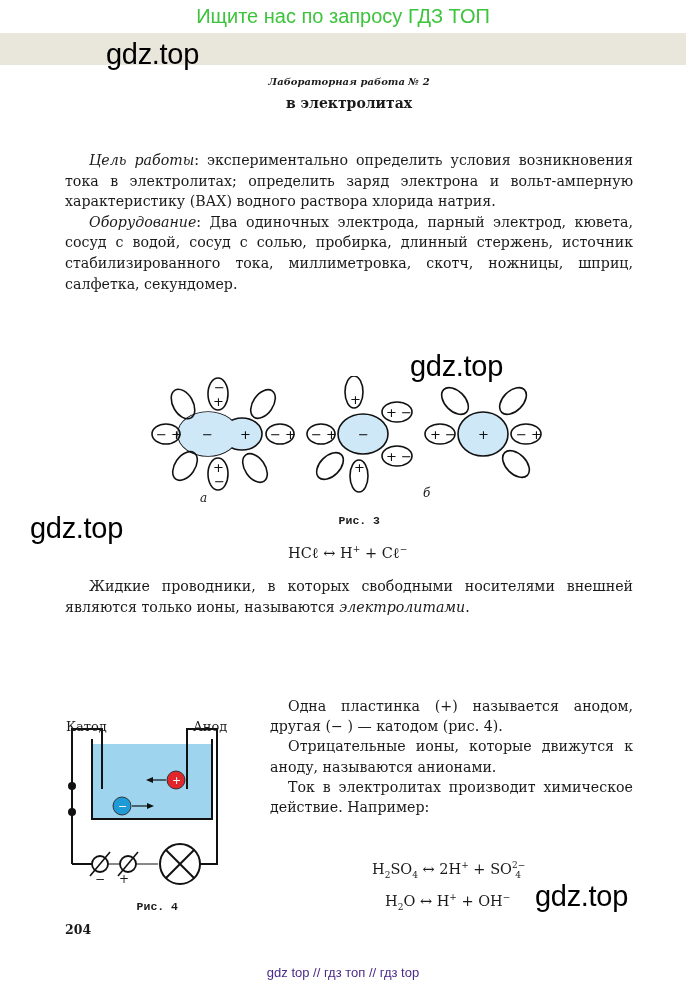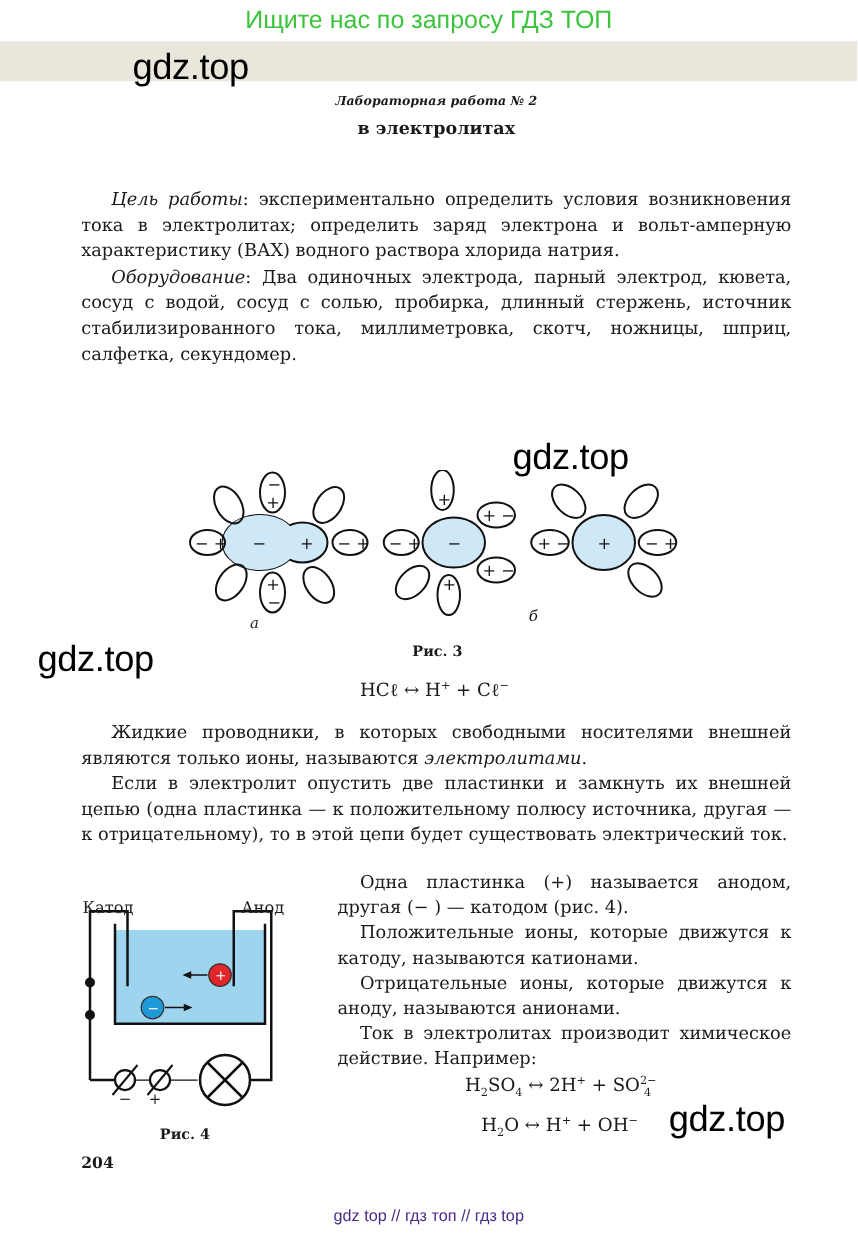--- a/index.html
+++ b/index.html
@@ -10,21 +10,21 @@
   .banner { position:absolute; left:0; top:33px; width:686px; height:32px; background:#e9e7dc; }
   .wm { position:absolute; font-family:Liberation Sans, sans-serif; font-size:29px; color:#000000; letter-spacing:-0.3px; }
   .title-block { position:absolute; left:65px; top:71px; width:568px; text-align:center; }
   .lab-title { font-style:italic; font-weight:bold; font-size:10px; line-height:22px; font-family:"DejaVu Serif", serif; }
   .sub-title { font-weight:bold; font-size:14px; line-height:20px; }
   .para { position:absolute; left:65px; width:568px; font-size:14.2px; line-height:20.6px; text-align:justify; }
   .para p { margin:0; text-indent:24px; }
   .it { font-style:italic; }
   .fig3 { position:absolute; left:150px; top:376px; width:400px; height:130px; }
   .fig-label { position:absolute; font-style:italic; font-size:12px; }
-  .caption { position:absolute; font-weight:bold; font-size:11.5px; text-align:center; }
+  .caption { position:absolute; font-weight:bold; font-size:11.5px; text-align:right;font-family:Liberation Mono, monospace; }
   .formula { position:absolute; font-family:"DejaVu Serif", serif; font-size:14.5px; white-space:nowrap; }
   .formula sub, .formula sup { font-size:9px; }
   .col-right { position:absolute; left:270px; width:363px; top:696px; font-size:14.2px; line-height:20.2px; text-align:justify; }
   .col-right p { margin:0; text-indent:18px; }
   .fig4 { position:absolute; left:62px; top:714px; width:180px; height:180px; }
   .pagenum { position:absolute; left:65px; top:922px; font-size:12.5px; font-weight:bold; }
   .footer { position:absolute; left:0; top:965px; width:686px; text-align:center;
             font-family:"Liberation Sans", sans-serif; font-size:13px; color:#4b2a8a; }
 </style>
 </head>
@@ -109,21 +109,20 @@
 <div class="formula" style="left:288px; top:544px;">
   <span>HCℓ</span>
   <span>↔</span>
   <span>H</span><sup>+</sup>
   <span>+</span>
   <span>Cℓ</span><sup>−</sup>
 </div>
 
 <div class="para" style="top:576px;">
   <p><span>Жидкие проводники, в которых свободными носителями внешней являются только ионы, называются </span><span class="it">электролитами</span><span>.</span></p>
-  <p>Если в электролит опустить две пластинки и замкнуть их внешней цепью (одна пластинка — к положительному полюсу источника, другая — к отрицательному), то в этой цепи будет существовать электрический ток.</p>
 </div>
 
 <svg class="fig4" viewBox="0 0 180 180" xmlns="http://www.w3.org/2000/svg">
   <rect x="30" y="30" width="120" height="75" fill="#9fd4ef"></rect>
   <polyline points="30,25 30,105 150,105 150,25" fill="none" stroke="#111" stroke-width="2"></polyline>
   <polyline points="10,150 10,15 40,15 40,75" fill="none" stroke="#111" stroke-width="2"></polyline>
   <polyline points="125,75 125,15 155,15 155,150 120,150" fill="none" stroke="#111" stroke-width="2"></polyline>
   <line x1="10" y1="150" x2="30" y2="150" stroke="#111" stroke-width="2"></line>
   <circle cx="10" cy="72" r="4" fill="#111"></circle>
   <circle cx="10" cy="98" r="4" fill="#111"></circle>
@@ -146,21 +145,20 @@
   <polygon points="92,92 85,89 85,95" fill="#111"></polygon>
 </svg>
 <div style="position:absolute; left:66px; top:719px; font-size:13px;">Катод</div>
 <div style="position:absolute; left:193px; top:719px; font-size:13px;">Анод</div>
 <div style="position:absolute; left:95px; top:872px; font-size:12px;">−</div>
 <div style="position:absolute; left:119px; top:872px; font-size:12px;">+</div>
 <div class="caption" style="left:118px; top:900px; width:60px;">Рис. 4</div>
 
 <div class="col-right">
   <p>Одна пластинка (+) называется анодом, другая (− ) — катодом (рис. 4).</p>
-  <p>Положительные ионы, которые движутся к катоду, называются катионами.</p>
   <p>Отрицательные ионы, которые движутся к аноду, называются анионами.</p>
   <p>Ток в электролитах производит химическое действие. Например:</p>
 </div>
 
 <div class="formula" style="left:372px; top:860px;">
   <span>H</span><sub>2</sub><span>SO</span><sub>4</sub>
   <span>↔</span>
   <span>2H</span><sup>+</sup>
   <span>+</span>
   <span>SO</span><sup>2−</sup><sub style="margin-left:-10px;">4</sub>

